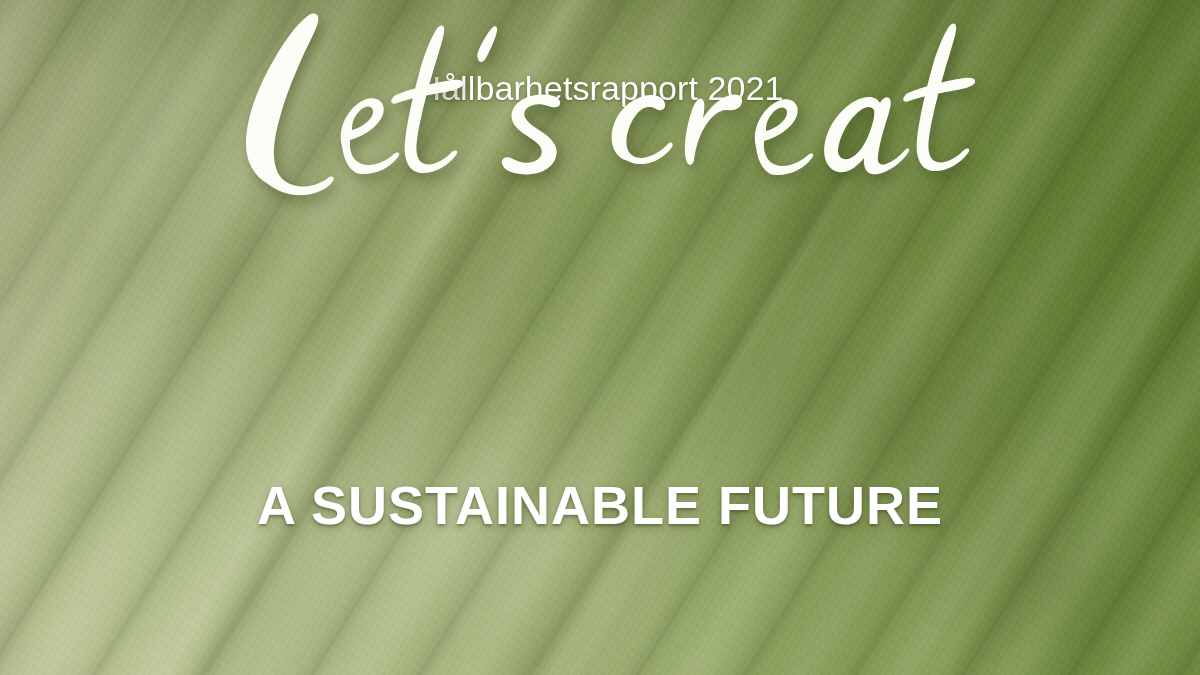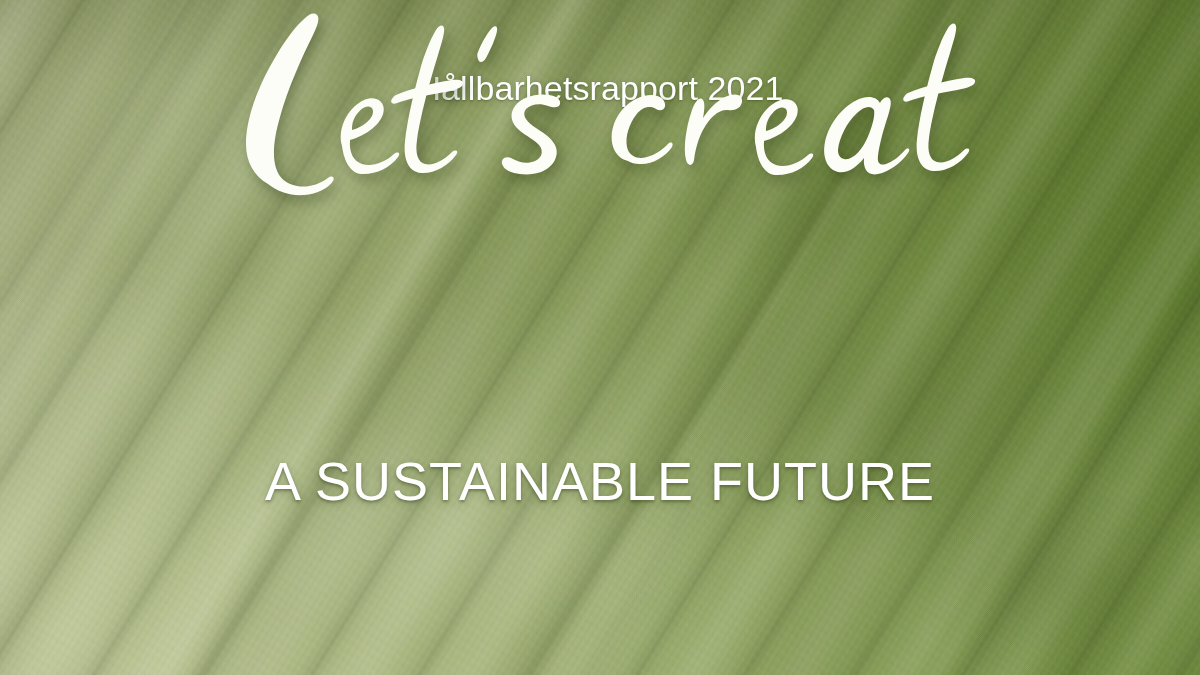--- a/index.html
+++ b/index.html
@@ -214,23 +214,23 @@
     display:block;
     width:752px;
     height:208px;
     overflow:visible;
     filter:drop-shadow(4px 6px 7px rgba(44,58,18,0.42));
   }
   #headline .scriptpath { fill:#fdfdf8; }
 
   
   #subheadline {
-    top:452px;
+    top:476px;
     font-size:54px;
-    font-weight:400;
+    font-weight:700;
     letter-spacing:1.0px;
     line-height:1.1;
     text-shadow:
       0 2px 3px rgba(40,54,16,0.40),
       0 3px 9px rgba(40,54,16,0.24);
   }
 </style>
 </head>
 <body>
 

